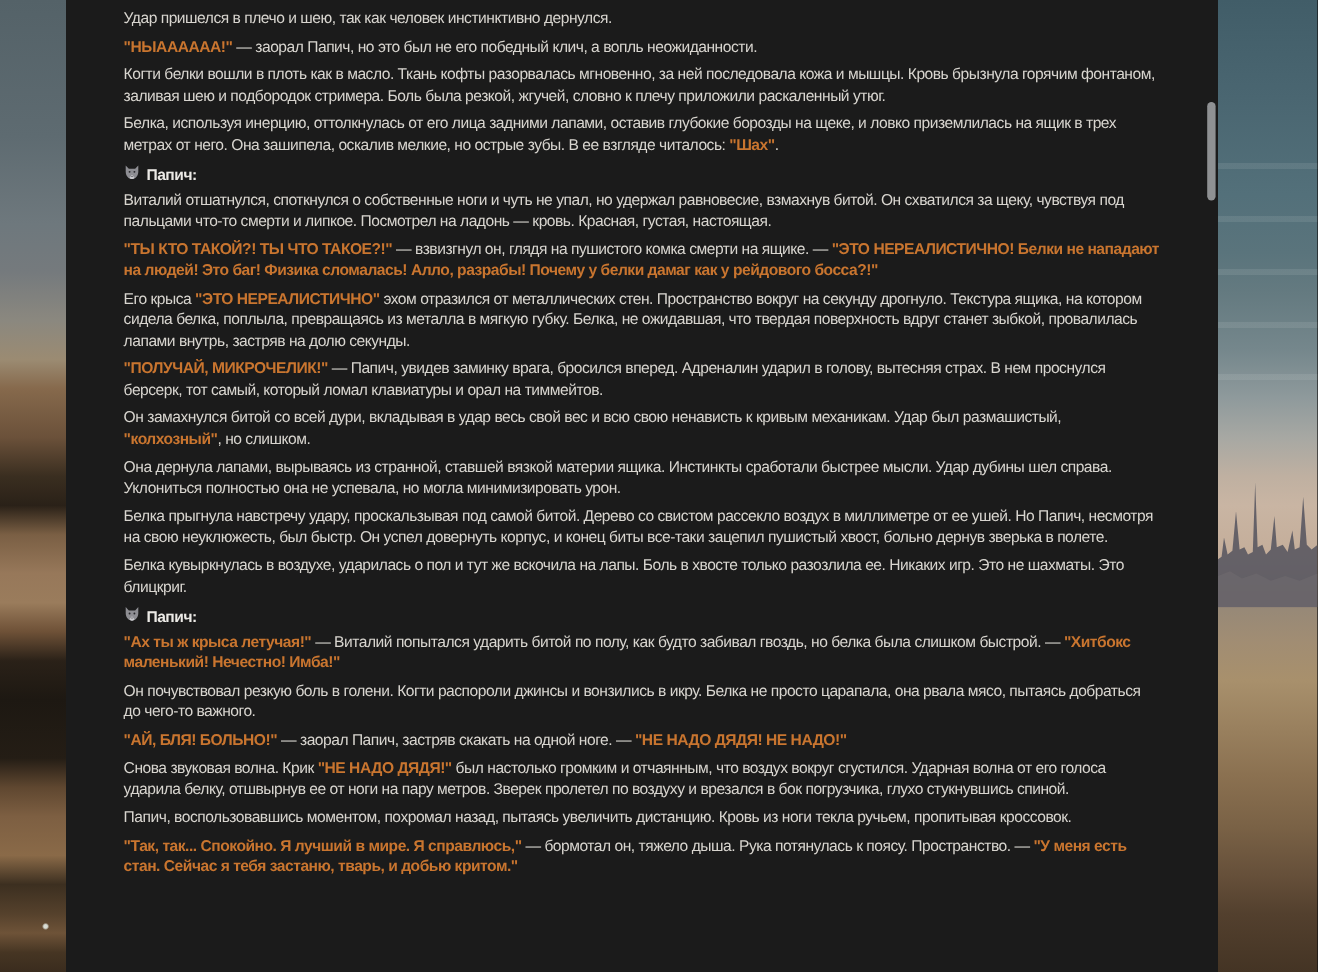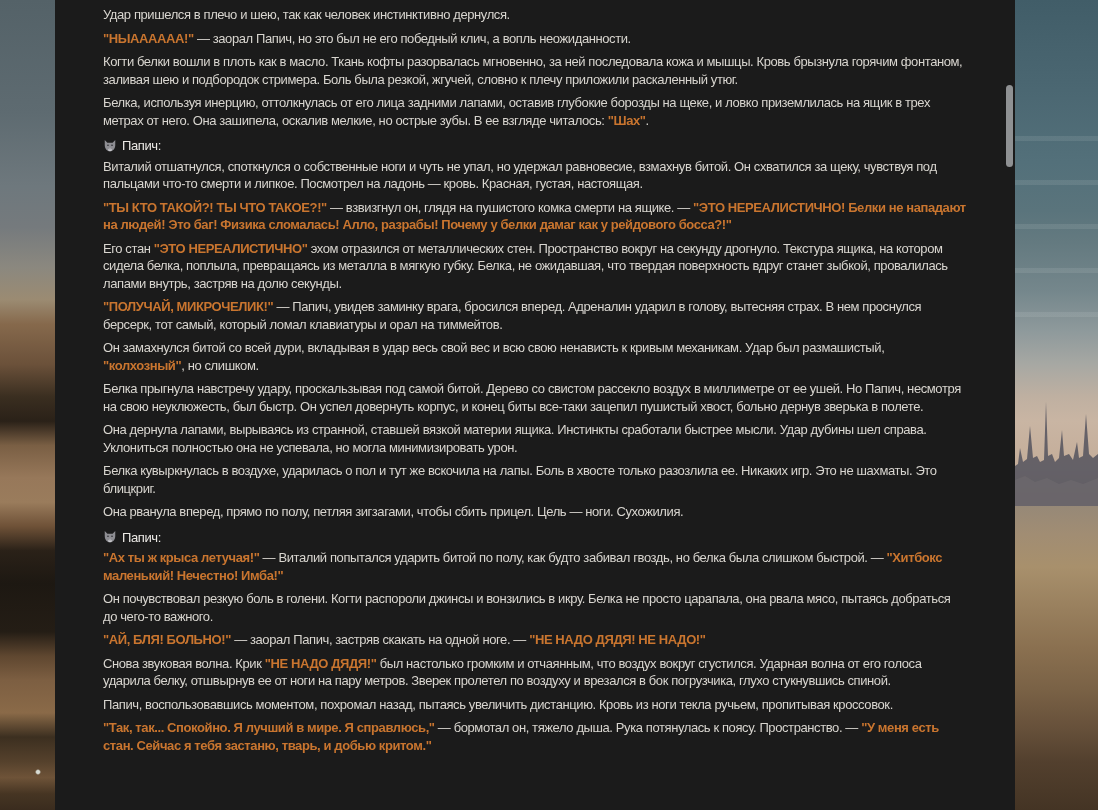--- a/index.html
+++ b/index.html
@@ -28,21 +28,21 @@
       rgba(235,238,235,0) 31px 44px);}
   .spires{position:absolute;left:0;top:396px;}
 
   
   .panel{position:absolute;left:55px;top:0;width:960px;height:810px;
     background:var(--panel-background,#1b1b1b);}
   .story-content{position:absolute;left:48px;right:48px;top:0;padding-top:6px;}
   p.para{margin:0 0 6px 0;font-size:13px;line-height:17.5px;letter-spacing:-0.4px;
     color:var(--narration-text,#d8d5cf);}
   p.header{margin:8px 0 3px 0;font-size:13px;line-height:17.5px;letter-spacing:-0.4px;
-    font-weight:400;color:var(--header-text,#eceae6);display:flex;align-items:center;gap:5px;}
+    font-weight:700;color:var(--header-text,#eceae6);display:flex;align-items:flex-start;gap:5px;}
   .char-icon{display:inline-flex;width:14px;height:14px;flex:0 0 auto;}
   .char-icon svg{width:14px;height:14px;}
   .quote{color:var(--quote-text,#c9752f);font-weight:700;}
 
   
   .scrollbar-track{position:absolute;right:0;top:0;width:11px;height:810px;}
   .scrollbar-thumb{position:absolute;right:2px;top:85px;width:7px;height:82px;
     background:var(--scrollbar-thumb,#8f9193);border-radius:4px;}
 </style>
 </head>
@@ -70,27 +70,26 @@
             <path d="M8 14 C6.6 14 5.6 12.6 5.6 12.6 L8 9.8 L10.4 12.6 C10.4 12.6 9.4 14 8 14 Z" fill="#c9c9cd"></path>
             <circle cx="5.7" cy="7.1" r="0.9" fill="#26262a"></circle>
             <circle cx="10.3" cy="7.1" r="0.9" fill="#26262a"></circle>
             <path d="M7.1 11.1 L8 12.1 L8.9 11.1 Z" fill="#26262a"></path>
           </svg>
         </span>
         <span>Папич:</span>
       </p>
       <p class="para"><span>Виталий отшатнулся, споткнулся о собственные ноги и чуть не упал, но удержал равновесие, взмахнув битой. Он схватился за щеку, чувствуя под пальцами что-то смерти и липкое. Посмотрел на ладонь — кровь. Красная, густая, настоящая.</span></p>
       <p class="para"><span class="quote">"ТЫ КТО ТАКОЙ?! ТЫ ЧТО ТАКОЕ?!"</span><span> — взвизгнул он, глядя на пушистого комка смерти на ящике. — </span><span class="quote">"ЭТО НЕРЕАЛИСТИЧНО! Белки не нападают на людей! Это баг! Физика сломалась! Алло, разрабы! Почему у белки дамаг как у рейдового босса?!"</span></p>
-      <p class="para"><span>Его стан </span><span class="quote">"ЭТО НЕРЕАЛИСТИЧНО"</span><span> эхом отразился от металлических стен. Пространство вокруг на секунду дрогнуло. Текстура ящика, на котором сидела белка, поплыла, превращаясь из металла в мягкую губку. Белка, не ожидавшая, что твердая поверхность вдруг станет зыбкой, провалилась лапами внутрь, застряв на долю секунды.</span></p>
+      <p class="para"><span>Его крыса </span><span class="quote">"ЭТО НЕРЕАЛИСТИЧНО"</span><span> эхом отразился от металлических стен. Пространство вокруг на секунду дрогнуло. Текстура ящика, на котором сидела белка, поплыла, превращаясь из металла в мягкую губку. Белка, не ожидавшая, что твердая поверхность вдруг станет зыбкой, провалилась лапами внутрь, застряв на долю секунды.</span></p>
       <p class="para"><span class="quote">"ПОЛУЧАЙ, МИКРОЧЕЛИК!"</span><span> — Папич, увидев заминку врага, бросился вперед. Адреналин ударил в голову, вытесняя страх. В нем проснулся берсерк, тот самый, который ломал клавиатуры и орал на тиммейтов.</span></p>
       <p class="para"><span>Он замахнулся битой со всей дури, вкладывая в удар весь свой вес и всю свою ненависть к кривым механикам. Удар был размашистый, </span><span class="quote">"колхозный"</span><span>, но слишком.</span></p>
+      <p class="para"><span>Она дернула лапами, вырываясь из странной, ставшей вязкой материи ящика. Инстинкты сработали быстрее мысли. Удар дубины шел справа. Уклониться полностью она не успевала, но могла минимизировать урон.</span></p>
       <p class="para"><span>Белка прыгнула навстречу удару, проскальзывая под самой битой. Дерево со свистом рассекло воздух в миллиметре от ее ушей. Но Папич, несмотря на свою неуклюжесть, был быстр. Он успел довернуть корпус, и конец биты все-таки зацепил пушистый хвост, больно дернув зверька в полете.</span></p>
-      <p class="para"><span>Она дернула лапами, вырываясь из странной, ставшей вязкой материи ящика. Инстинкты сработали быстрее мысли. Удар дубины шел справа. Уклониться полностью она не успевала, но могла минимизировать урон.</span></p>
       <p class="para"><span>Белка кувыркнулась в воздухе, ударилась о пол и тут же вскочила на лапы. Боль в хвосте только разозлила ее. Никаких игр. Это не шахматы. Это блицкриг.</span></p>
-      <p class="para"><span>Она рванула вперед, прямо по полу, петляя зигзагами, чтобы сбить прицел. Цель — ноги. Сухожилия.</span></p>
       <p class="header">
         <span class="char-icon">
           <svg viewBox="0 0 16 16">
             <path d="M2 1 L5 4.2 L11 4.2 L14 1 L14 7 C14 11 11 14 8 14 C5 14 2 11 2 7 Z" fill="#8e8e93"></path>
             <path d="M8 14 C6.6 14 5.6 12.6 5.6 12.6 L8 9.8 L10.4 12.6 C10.4 12.6 9.4 14 8 14 Z" fill="#c9c9cd"></path>
             <circle cx="5.7" cy="7.1" r="0.9" fill="#26262a"></circle>
             <circle cx="10.3" cy="7.1" r="0.9" fill="#26262a"></circle>
             <path d="M7.1 11.1 L8 12.1 L8.9 11.1 Z" fill="#26262a"></path>
           </svg>
         </span>

